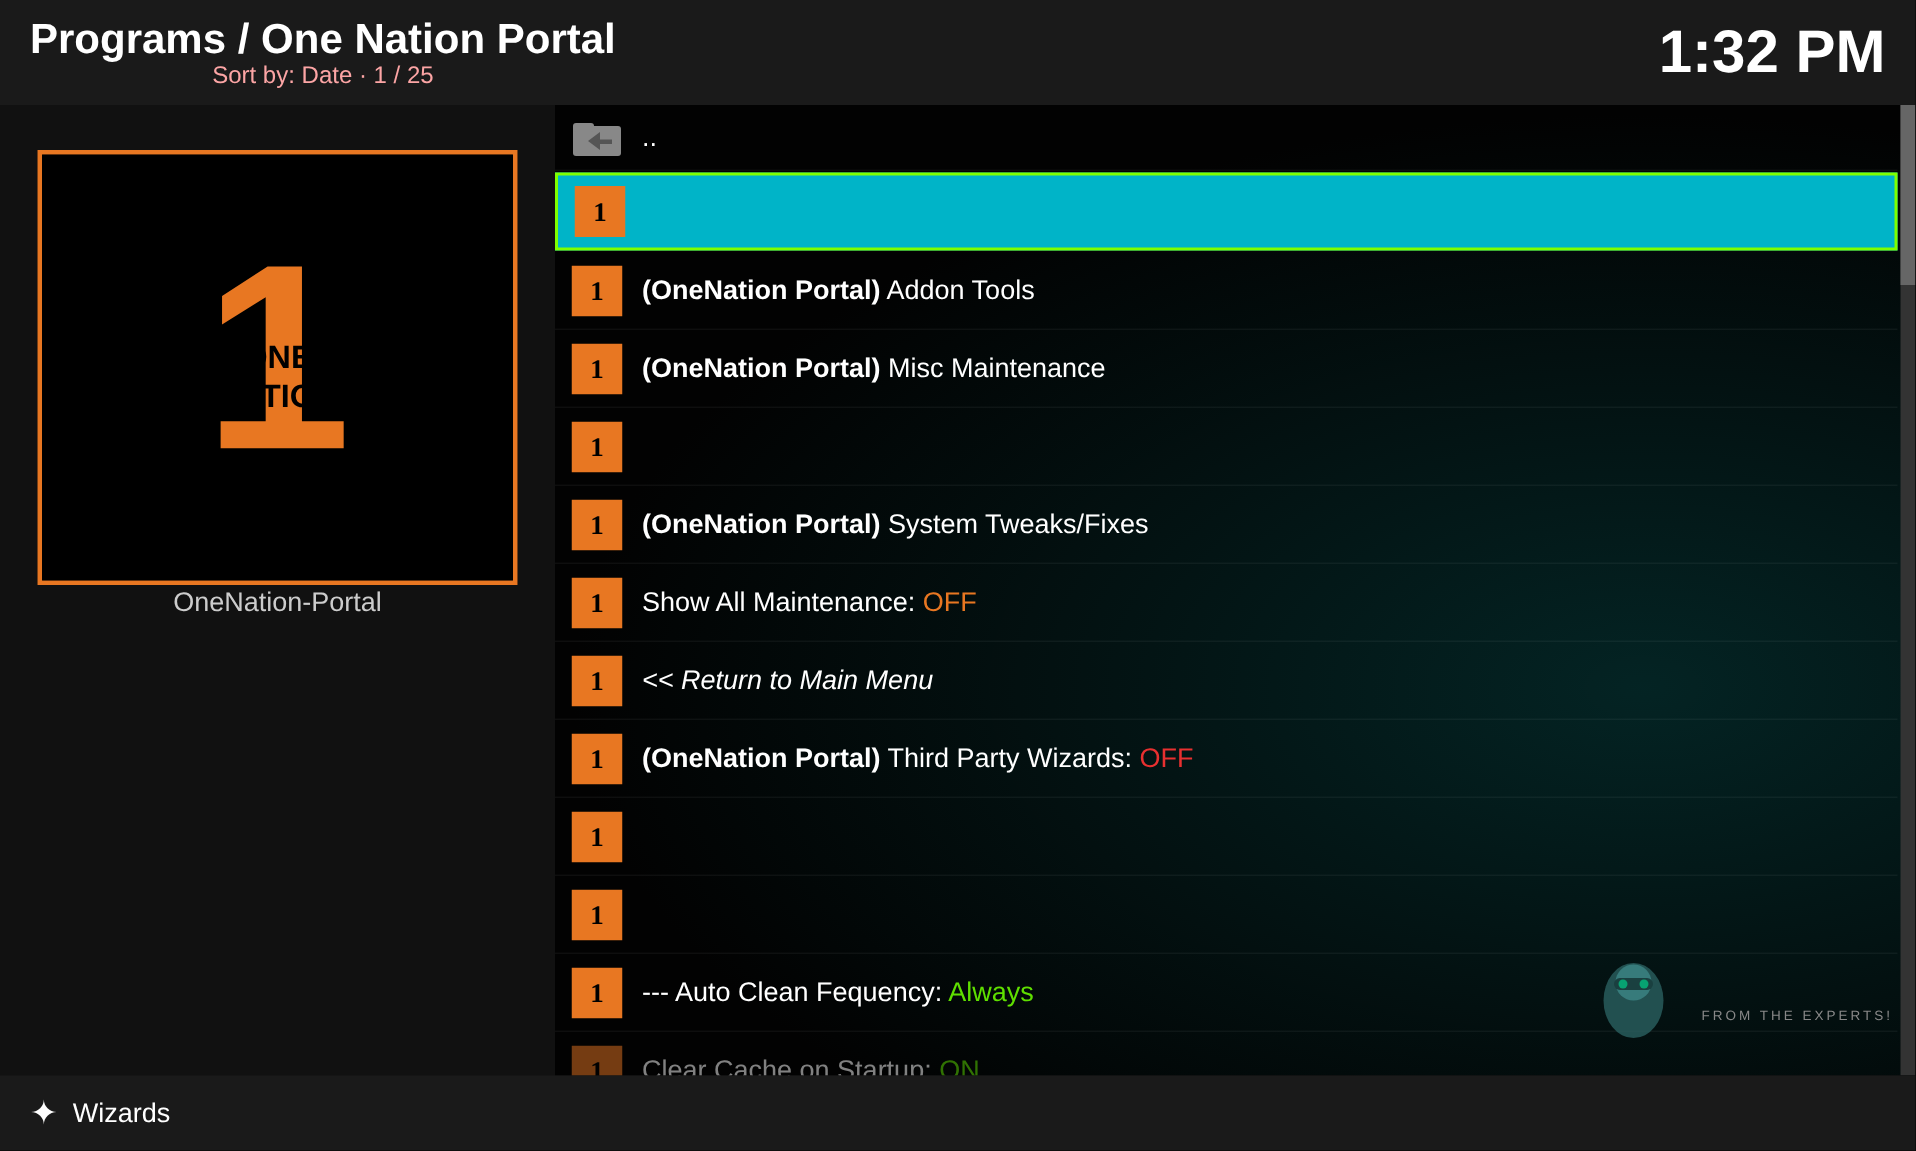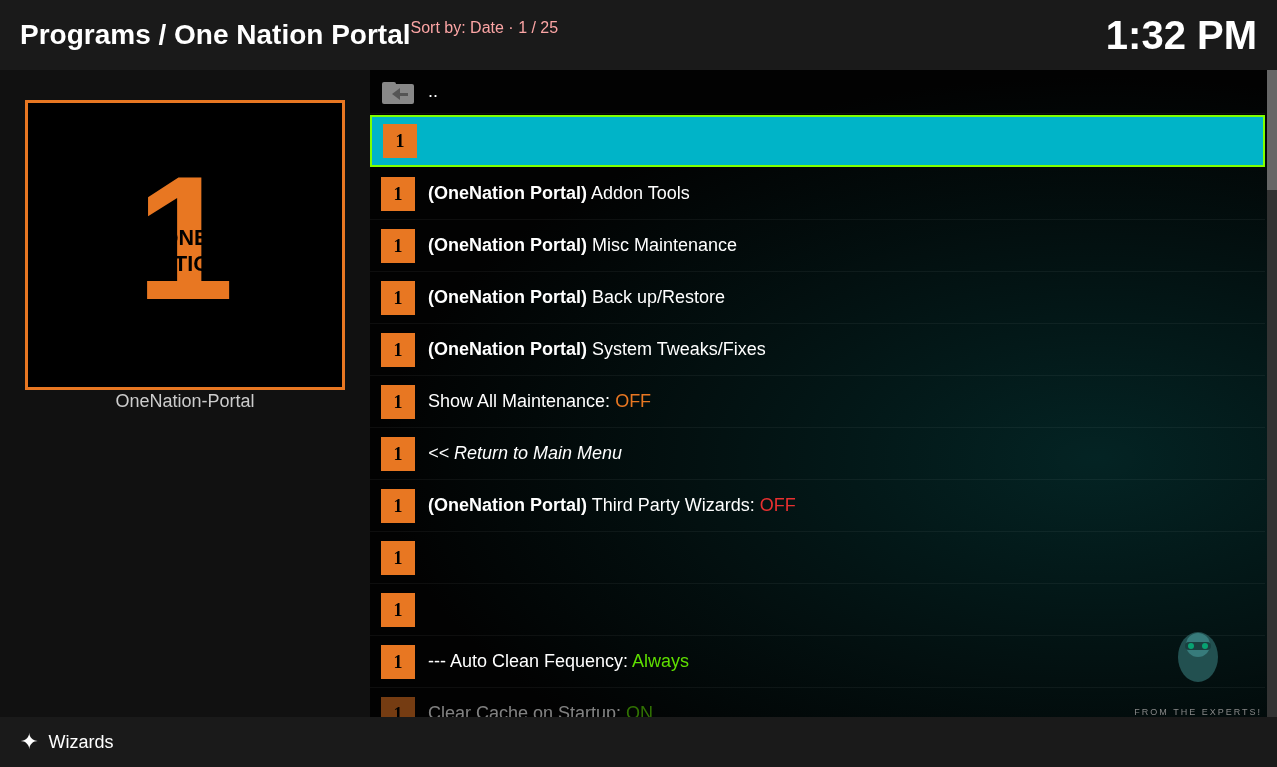--- a/index.html
+++ b/index.html
@@ -22,21 +22,22 @@
       background: #1a1a1a;
       display: flex;
       align-items: center;
       justify-content: space-between;
       padding: 0 20px;
       z-index: 10;
     }
 
     .header-left {
       display: flex;
-      flex-direction: row;
+      flex-direction: column;
+      align-items: center;
     }
 
     .header-title {
       font-size: 28px;
       font-weight: bold;
       color: #fff;
     }
 
     .header-subtitle {
       font-size: 16px;
@@ -227,21 +228,21 @@
       font-style: italic;
     }
 
     
     .watermark {
       position: absolute;
       bottom: 0;
       right: 15px;
       z-index: 3;
       display: flex;
-      flex-direction: column;
+      flex-direction: row;
       align-items: center;
     }
 
     .watermark-text {
       font-size: 9px;
       color: #888;
       letter-spacing: 2px;
       text-align: center;
     }
   </style>
@@ -324,23 +325,20 @@
         </span>
       </div>
 
       <div class="list-item">
         <div class="item-icon">
           <svg width="34" height="34" viewBox="0 0 34 34">
             <rect width="34" height="34" fill="#e87722"></rect>
             <text x="17" y="23" font-family="Arial Black" font-size="18" font-weight="900" fill="#000" text-anchor="middle">1</text>
           </svg>
         </div>
-        <span class="item-text">
-          <span class="bold">(OneNation Portal)</span> Back up/Restore
-        </span>
       </div>
 
       <div class="list-item">
         <div class="item-icon">
           <svg width="34" height="34" viewBox="0 0 34 34">
             <rect width="34" height="34" fill="#e87722"></rect>
             <text x="17" y="23" font-family="Arial Black" font-size="18" font-weight="900" fill="#000" text-anchor="middle">1</text>
           </svg>
         </div>
         <span class="item-text">

